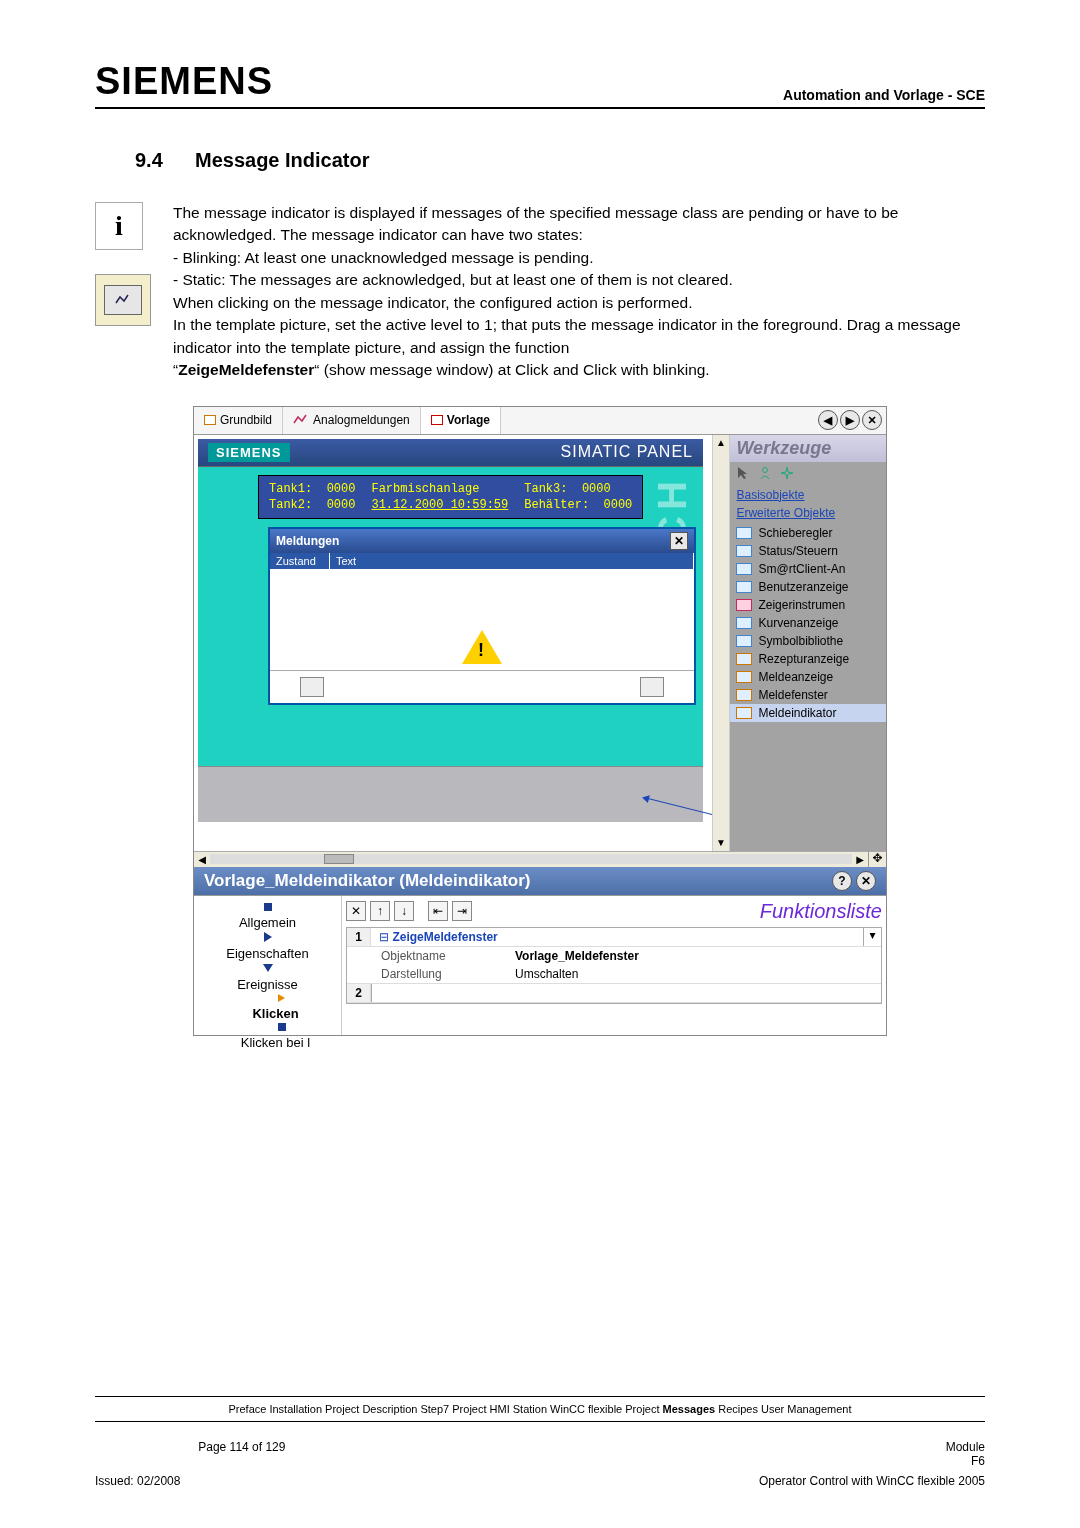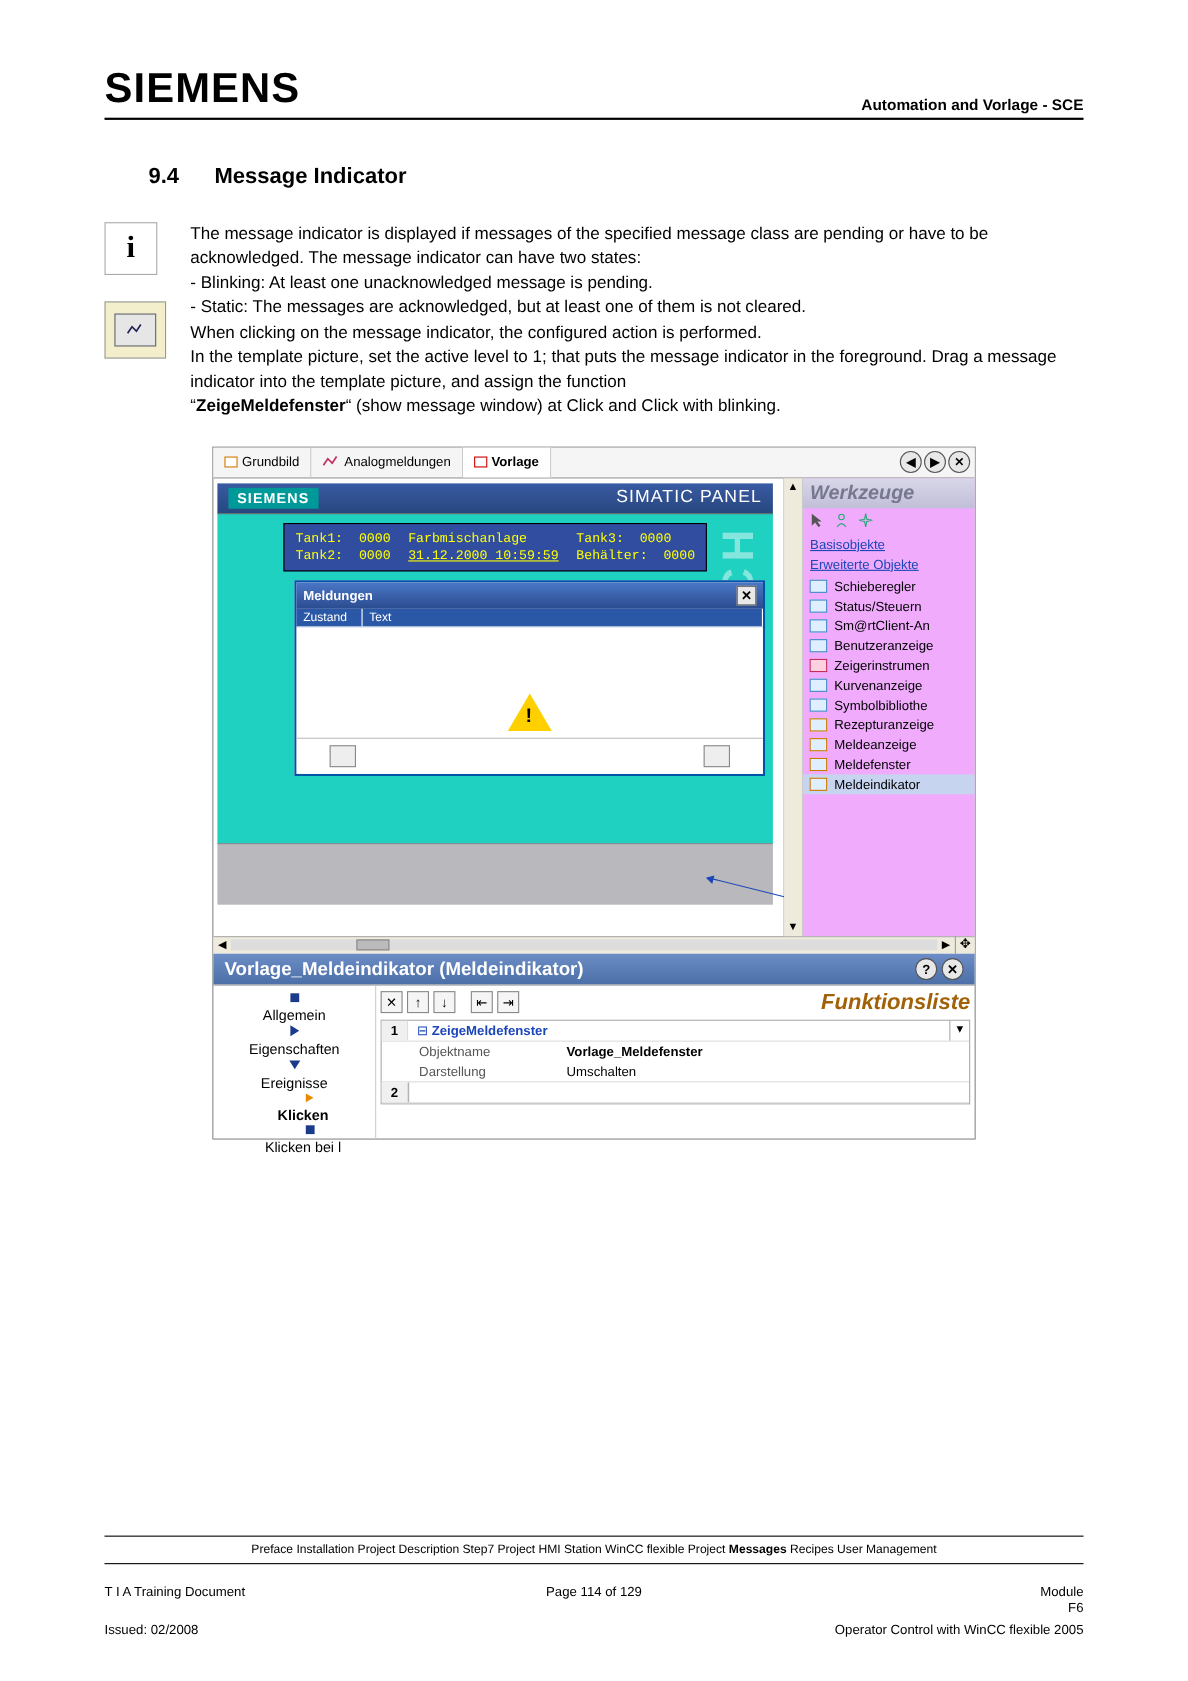--- a/index.html
+++ b/index.html
@@ -53,21 +53,21 @@
   .msg-foot { display:flex; justify-content:space-between; padding:6px 30px; border-top:1px solid #aaa; background:#fff; }
   .i-box { width:24px; height:20px; border:1px solid #888; background:#eee; }
 
   .under-canvas { height:56px; background:#b9b9bd; border-top:1px solid #888;}
   .scroll-x { display:flex; align-items:center; height:16px; background:#efebdc; border-top:1px solid #aaa; }
   .sx-arrow { width:16px; text-align:center; font-size:10px; }
   .sx-track { flex:1; height:10px; background:#ddd; position:relative; }
   .sx-thumb { position:absolute; left:114px; top:0; width:30px; height:10px; background:#bbb; border:1px solid #888; }
   .tz-btn { width:18px; height:16px; border-left:1px solid #999; text-align:center; font-size:12px; }
 
-  .tools-col { width:156px; background:#f0abfc; font-size:12px; }
+  .tools-col { width:156px; background:#a3a3a3; font-size:12px; }
   .tools-hd { background:linear-gradient(#d8d6e8,#c0bfd8); color:#77788f; font-weight:bold; font-size:18px; padding:3px 6px; font-style:italic; }
   .tools-icons { display:flex; gap:6px; padding:4px 6px; }
   .tools-glyph { width:16px; height:16px; display:inline-block; }
   .tools-link { color:#1b46b8; text-decoration:underline; padding:2px 6px; display:block; }
   .tools-list { padding-top:2px; }
   .tool-item { display:flex; align-items:center; gap:6px; padding:2px 6px; white-space:nowrap; overflow:hidden; }
   .tool-item.sel { background:#c6d4f0; }
   .tool-ico { width:16px; height:12px; border:1px solid #4485c9; background:#dfefff; flex-shrink:0; }
   .tool-ico.orange { border-color:#cc7700; }
   .tool-ico.red { border-color:#c22b5a; background:#ffd0e0; }
@@ -85,21 +85,21 @@
   .t-bul { width:8px; height:8px; background:#1a3a8c; }
   .t-tri { width:0; height:0; border-top:5px solid transparent; border-bottom:5px solid transparent; border-left:8px solid #1a3a8c; }
   .t-tri.down { transform:rotate(90deg); }
   .t-arrow { width:0; height:0; border-top:4px solid transparent; border-bottom:4px solid transparent; border-left:7px solid #e78a00; margin-left:12px; }
   .t-sub { margin-left:16px; }
   .t-bold { font-weight:bold; }
   .func-col { flex:1; padding:4px; }
   .func-bar { display:flex; align-items:center; justify-content:space-between; }
   .fb-left { display:flex; gap:4px; }
   .fb-btn { width:20px; height:20px; border:1px solid #888; display:flex; align-items:center; justify-content:center; font-size:12px; background:#f5f5f5; }
-  .fb-title { font-weight:bold; font-style:italic; color:#a16207; font-size:20px;margin-left:12px; }
+  .fb-title { font-weight:normal; font-style:italic; color:#6d28d9; font-size:20px;margin-left:12px; }
   .func-tbl { border:1px solid #aaa; margin-top:4px; font-size:12px; }
   .ft-row { display:flex; border-bottom:1px solid #ddd; }
   .ft-n { width:24px; background:#f0f0f0; text-align:center; border-right:1px solid #ddd; font-weight:bold; padding:2px 0;}
   .ft-a { flex:1; padding:2px 8px; }
   .ft-dd { width:18px; border-left:1px solid #aaa; text-align:center; }
   .ft-sub { display:flex; font-size:12px; }
   .ft-sl { width:160px; padding:2px 8px 2px 34px; color:#555; }
   .ft-sr { flex:1; padding:2px 8px; }
 
   .footer { position:absolute; bottom:40px; left:95px; right:95px; font-size:12px; }
@@ -357,21 +357,20 @@
         </div>
       </div>
     </div>
   </div>
 
   <div class="footer">
     <div class="crumbs">
       <span>Preface Installation Project Description Step7 Project HMI Station WinCC flexible Project </span><span class="bold">Messages</span><span> Recipes User Management</span>
     </div>
     <div class="foot-rows">
-      <div>T I A  Training Document</div>
       <div class="foot-center">Page 114 of 129</div>
       <div class="foot-right"><span>Module</span><br><span>F6</span></div>
     </div>
     <div class="foot-rows" style="margin-top:6px">
       <div>Issued: 02/2008</div>
       <div></div>
       <div class="foot-right">Operator Control with WinCC flexible 2005</div>
     </div>
   </div>
 

